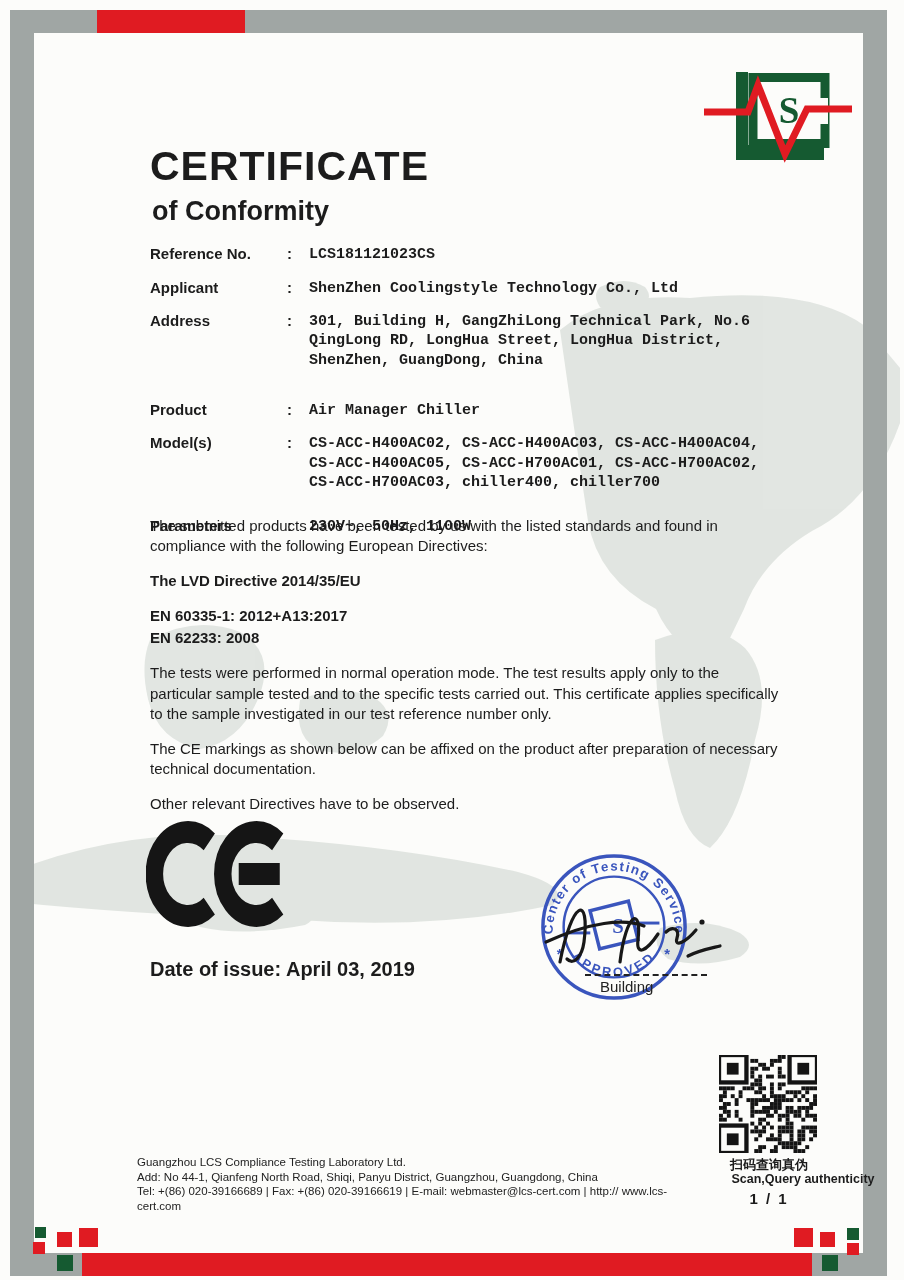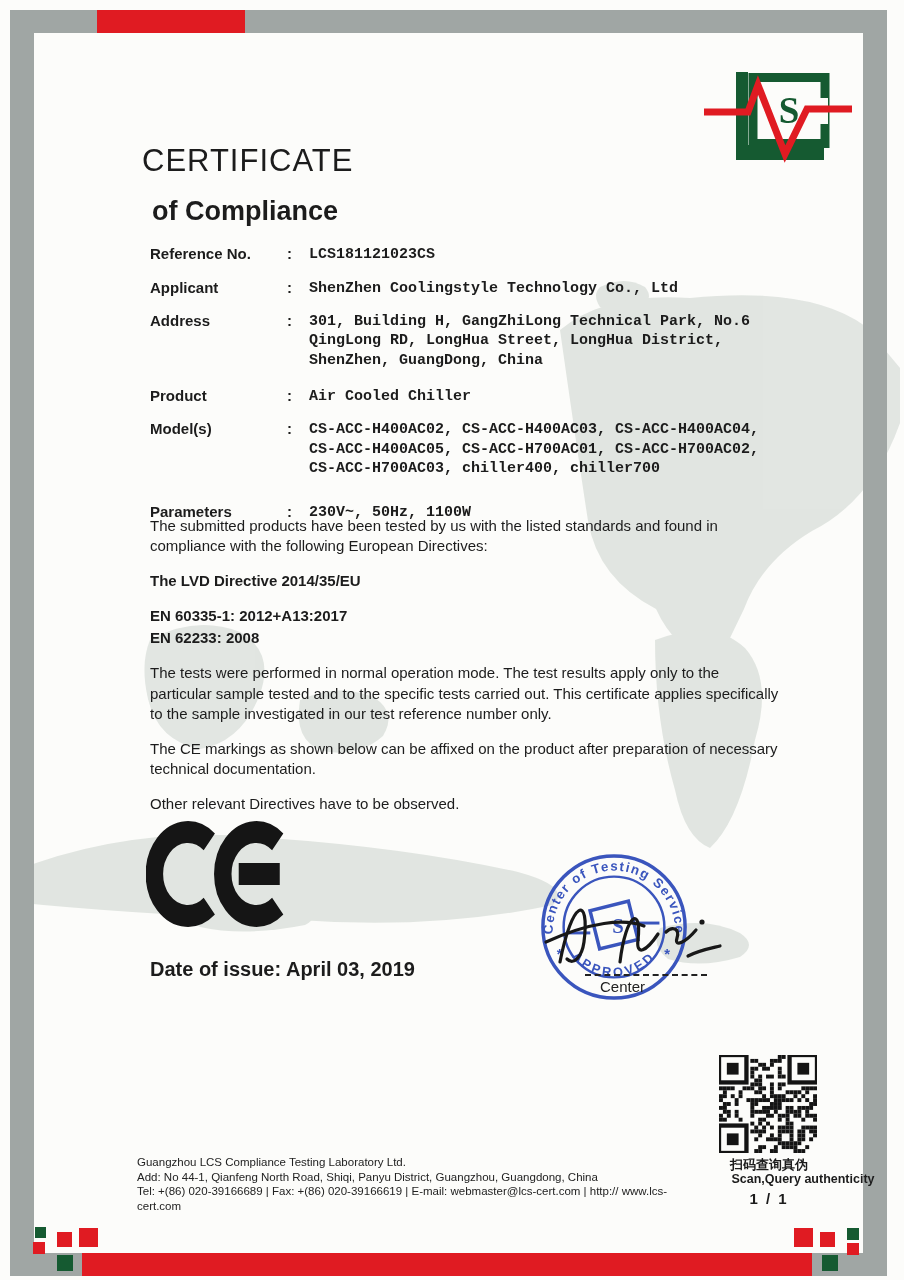--- a/index.html
+++ b/index.html
@@ -16,29 +16,29 @@
   .frame-right{left:863px;top:10px;width:24px;height:1266px;}
   .frame-bottom{left:10px;top:1253px;width:877px;height:23px;}
   .top-red-seg{position:absolute;left:97px;top:10px;width:148px;height:23px;background:#e01b22;}
   .bottom-red-bar{position:absolute;left:82px;top:1253px;width:730px;height:23px;background:#e01b22;}
   .sq{position:absolute;}
   
   .map{position:absolute;left:0;top:0;pointer-events:none;}
   
   .logo{position:absolute;left:700px;top:62px;}
   
-  .title-main{position:absolute;left:142px;top:143px;font-size:31px;font-weight:normal;letter-spacing:1px;}
+  .title-main{position:absolute;left:150px;top:143px;font-size:41px;font-weight:bold;letter-spacing:1px;}
   .title-sub{position:absolute;left:152px;top:196px;font-size:27px;font-weight:bold;}
   
   .fields{position:absolute;left:150px;top:245px;width:640px;}
   .frow{display:flex;align-items:flex-start;}
   .frow .lbl{width:137px;flex:none;font-weight:bold;font-size:15px;}
   .frow .colon{width:22px;flex:none;font-weight:bold;font-size:15px;}
   .frow .val{width:478px;font-weight:bold;font-size:15px;line-height:1.32;font-family:Liberation Mono, monospace;}
-  .mb14{margin-bottom:14px}.mb13{margin-bottom:13px}.mb17{margin-bottom:16px}
+  .mb14{margin-bottom:14px}.mb13{margin-bottom:13px}.mb17{margin-bottom:30px}
   .mb24{margin-bottom:24px}
   
   .bodytext{position:absolute;left:150px;top:516px;width:632px;font-size:15px;line-height:1.34;}
   .bodytext p{margin:0 0 15px 0;}
   .bold{font-weight:bold;}
   .tight{margin-bottom:2px !important;}
   
   .ce{position:absolute;left:146px;top:812px;}
   .date-line{position:absolute;left:150px;top:958px;font-size:20px;font-weight:bold;}
   
@@ -93,42 +93,42 @@
   <svg class="logo" width="160" height="105" viewBox="0 0 160 105">
     <rect x="36" y="10" width="12" height="88" fill="#155a31"></rect>
     <rect x="36" y="83" width="88" height="15" fill="#155a31"></rect>
     <rect x="53" y="15.5" width="72" height="66" fill="none" stroke="#155a31" stroke-width="9"></rect>
     <rect x="116" y="36" width="12" height="26" fill="#fcfcfa"></rect>
     <text x="89" y="61" text-anchor="middle" font-size="37" font-weight="bold" fill="#155a31" font-family="Liberation Serif, DejaVu Serif, serif">S</text>
     <polyline points="4,50 48,50 58,23 85,92 107,47 152,47" fill="none" stroke="#e01b22" stroke-width="7" stroke-linejoin="miter"></polyline>
   </svg>
 
   <div class="title-main">CERTIFICATE</div>
-  <div class="title-sub">of Compliance</div>
+  <div class="title-sub">of Conformity</div>
 
   <div class="fields">
     <div class="frow mb14">
       <span class="lbl">Reference No.</span>
       <span class="colon">:</span>
       <span class="val">LCS181121023CS</span>
     </div>
     <div class="frow mb13">
       <span class="lbl">Applicant</span>
       <span class="colon">:</span>
       <span class="val">ShenZhen Coolingstyle Technology Co., Ltd</span>
     </div>
     <div class="frow mb17">
       <span class="lbl">Address</span>
       <span class="colon">:</span>
       <span class="val">301, Building H, GangZhiLong Technical Park, No.6 QingLong RD, LongHua Street, LongHua District, ShenZhen, GuangDong, China</span>
     </div>
     <div class="frow mb13">
       <span class="lbl">Product</span>
       <span class="colon">:</span>
-      <span class="val">Air Cooled Chiller</span>
+      <span class="val">Air Manager Chiller</span>
     </div>
     <div class="frow mb24">
       <span class="lbl">Model(s)</span>
       <span class="colon">:</span>
       <span class="val">CS-ACC-H400AC02, CS-ACC-H400AC03, CS-ACC-H400AC04, CS-ACC-H400AC05, CS-ACC-H700AC01, CS-ACC-H700AC02, CS-ACC-H700AC03, chiller400, chiller700</span>
     </div>
     <div class="frow">
       <span class="lbl">Parameters</span>
       <span class="colon">:</span>
       <span class="val">230V~, 50Hz, 1100W</span>
@@ -182,21 +182,21 @@
     <g stroke="#181818" stroke-width="3.2" fill="none" stroke-linecap="round">
       <path d="M 40 92 C 52 30 70 24 64 72 C 62 86 54 96 47 89"></path>
       <path d="M 26 72 C 70 52 104 48 124 56"></path>
       <path d="M 100 92 C 106 42 122 36 118 70 C 116 86 126 82 138 64"></path>
       <path d="M 146 62 C 152 56 160 58 157 68 C 154 78 166 72 176 60"></path>
       <path d="M 168 86 C 180 80 192 78 200 76"></path>
     </g>
     <circle cx="182" cy="52" r="2.6" fill="#181818"></circle>
   </svg>
   <div class="sig-dash"></div>
-  <div class="manager">Center</div>
+  <div class="manager">Building</div>
 
   <svg class="qr" id="qr-svg" width="98" height="98" viewBox="0 0 25 25">
       <rect x="15" y="0" width="1" height="1" fill="#141414"></rect>
       <rect x="16" y="0" width="1" height="1" fill="#141414"></rect>
       <rect x="8" y="1" width="1" height="1" fill="#141414"></rect>
       <rect x="9" y="1" width="1" height="1" fill="#141414"></rect>
       <rect x="13" y="1" width="1" height="1" fill="#141414"></rect>
       <rect x="14" y="1" width="1" height="1" fill="#141414"></rect>
       <rect x="15" y="1" width="1" height="1" fill="#141414"></rect>
       <rect x="10" y="2" width="1" height="1" fill="#141414"></rect>

